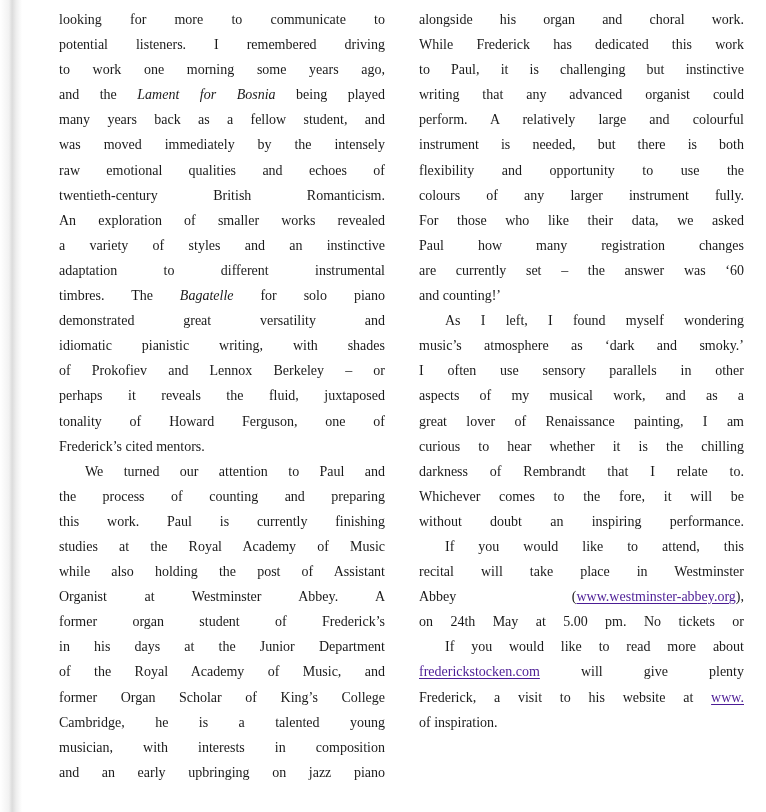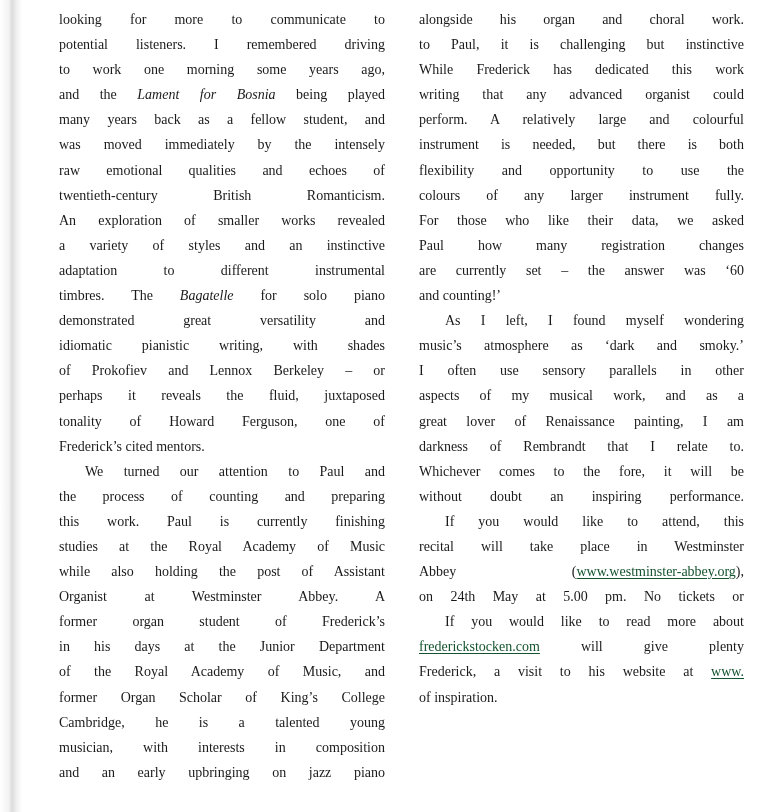--- a/index.html
+++ b/index.html
@@ -49,21 +49,21 @@
   }
   .line.indent {
     padding-left: 26px;
   }
   em {
     font-style: italic;
   }
   .link {
     text-decoration: underline;
     text-underline-offset: 2px;
-    color: #14532d;
+    color: #4c1d95;
   }
 </style>
 </head>
 <body>
 
 <div class="page-edge"></div>
 
 <div class="column col-left">
   <span class="line">looking for more to communicate to</span>
   <span class="line">potential listeners. I remembered driving</span>
@@ -93,36 +93,37 @@
   <span class="line">in his days at the Junior Department</span>
   <span class="line">of the Royal Academy of Music, and</span>
   <span class="line">former Organ Scholar of King’s College</span>
   <span class="line">Cambridge, he is a talented young</span>
   <span class="line">musician, with interests in composition</span>
   <span class="line">and an early upbringing on jazz piano</span>
 </div>
 
 <div class="column col-right">
   <span class="line">alongside his organ and choral work.</span>
+  <span class="line">While Frederick has dedicated this work</span>
   <span class="line">to Paul, it is challenging but instinctive</span>
-  <span class="line">While Frederick has dedicated this work</span>
   <span class="line">writing that any advanced organist could</span>
   <span class="line">perform. A relatively large and colourful</span>
   <span class="line">instrument is needed, but there is both</span>
   <span class="line">flexibility and opportunity to use the</span>
   <span class="line">colours of any larger instrument fully.</span>
   <span class="line">For those who like their data, we asked</span>
   <span class="line">Paul how many registration changes</span>
   <span class="line">are currently set – the answer was ‘60</span>
   <span class="line last">and counting!’</span>
   <span class="line indent">As I left, I found myself wondering</span>
   <span class="line">music’s atmosphere as ‘dark and smoky.’</span>
   <span class="line">I often use sensory parallels in other</span>
   <span class="line">aspects of my musical work, and as a</span>
   <span class="line">great lover of Renaissance painting, I am</span>
+  <span class="line">curious to hear whether it is the chilling</span>
   <span class="line">darkness of Rembrandt that I relate to.</span>
   <span class="line">Whichever comes to the fore, it will be</span>
   <span class="line">without doubt an inspiring performance.</span>
   <span class="line indent">If you would like to attend, this</span>
   <span class="line">recital will take place in Westminster</span>
   <span class="line"><span>Abbey</span> <span>(</span><span class="link">www.westminster-abbey.org</span><span>),</span></span>
   <span class="line">on 24th May at 5.00 pm.  No tickets or</span>
   <span class="line indent">If you would like to read more about</span>
   <span class="line"><span class="link">frederickstocken.com</span><span> will give plenty</span></span>
   <span class="line"><span>Frederick, a visit to his website at </span><span class="link">www.</span></span>

